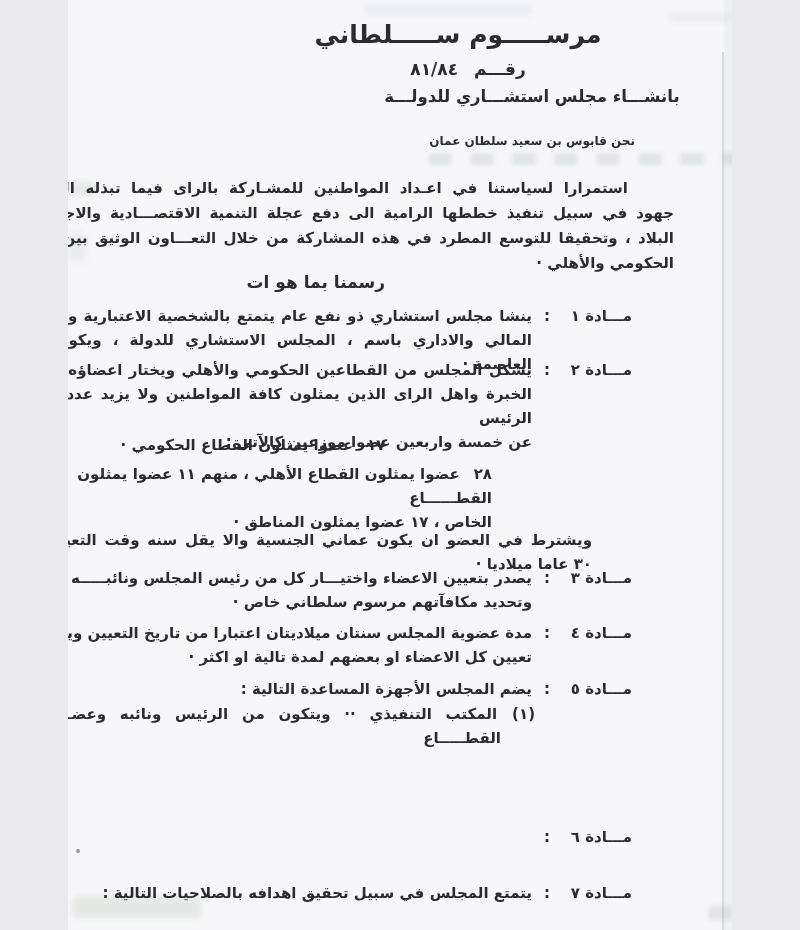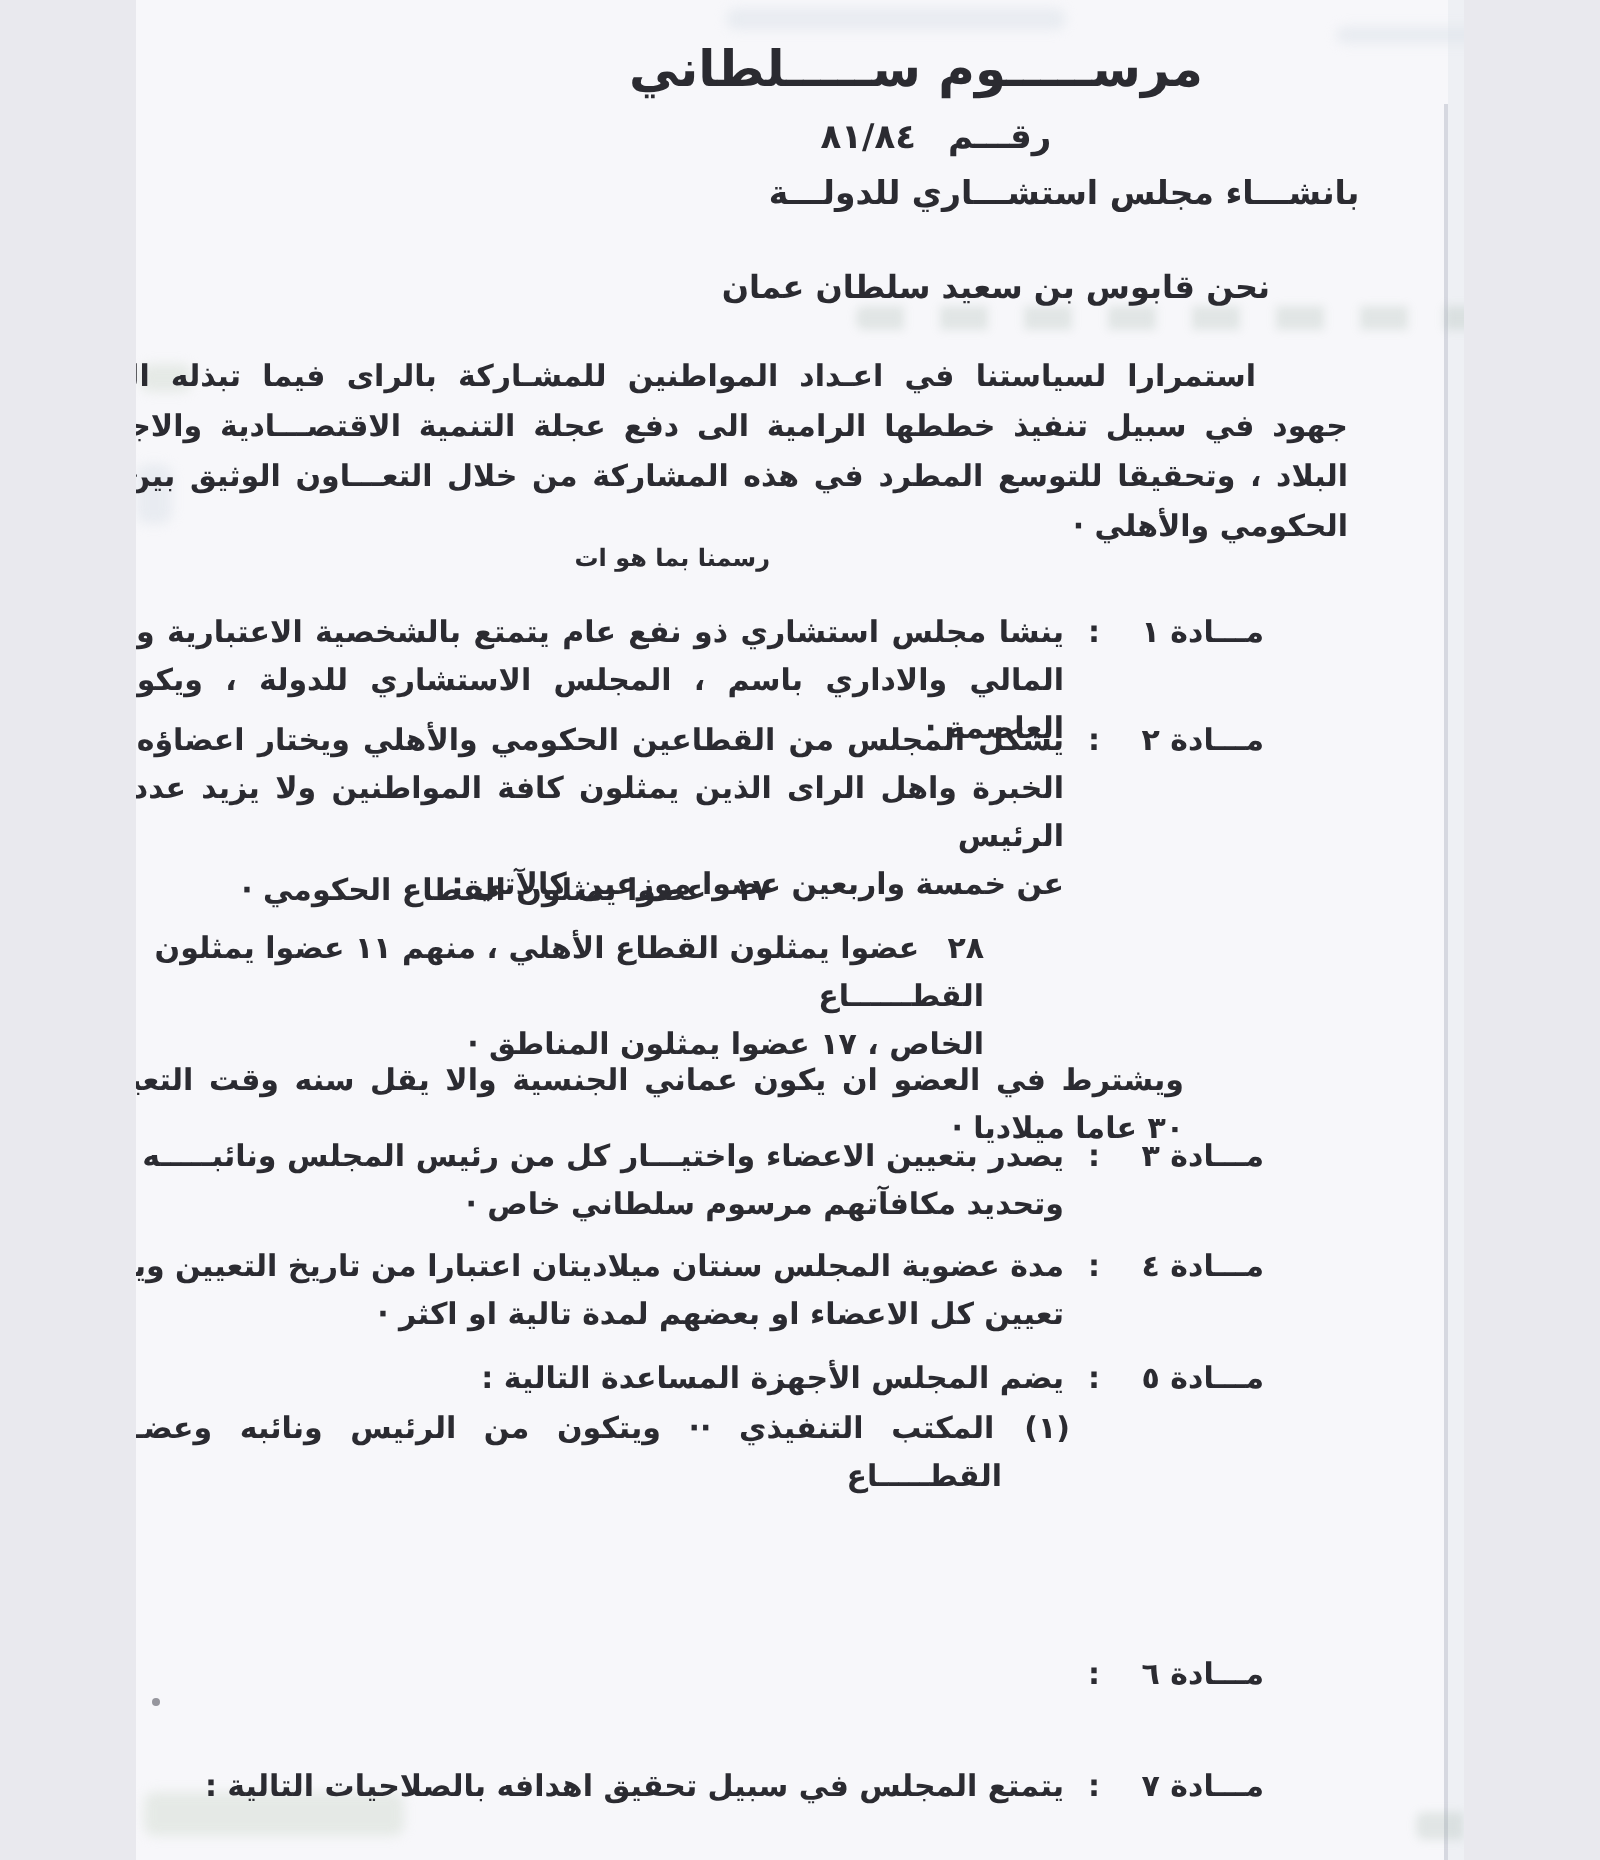--- a/index.html
+++ b/index.html
@@ -9,22 +9,22 @@
     font-family:"DejaVu Sans",sans-serif;
     direction:rtl;color:#2b2b31;font-weight:bold;
   }
   .b{position:absolute;}
   
   .hline{left:0;width:800px;text-align:center;white-space:nowrap;}
   .title{top:20px;font-size:25px;letter-spacing:.5px;margin-left:-10px;}
   .numline{top:59px;font-size:17px;}
   .subjline{top:87px;font-size:16.5px;margin-left:64px;}
   .numgap2{display:inline-block;width:16px;}
-  .ruler{top:134px;right:97px;font-size:16px;}
-  .enact{top:272px;right:347px;font-size:12px;}
+  .ruler{top:134px;right:97px;font-size:12px;}
+  .enact{top:272px;right:347px;font-size:17px;}
   
   .txt{font-size:15px;line-height:24px;}
   .tl{text-align:right;}
   .just .tl{text-align:justify;text-align-last:justify;}
   .just .tl:last-child{text-align-last:auto;}
   .intro{top:176px;right:58px;width:706px;line-height:25px;}
   .intro .tl:first-child{text-indent:46px;}
   .article{display:flex;gap:12px;right:100px;width:662px;}
   .alabel{flex:0 0 88px;display:flex;justify-content:space-between;white-space:nowrap;}
   .abody{flex:1;min-width:0;}

